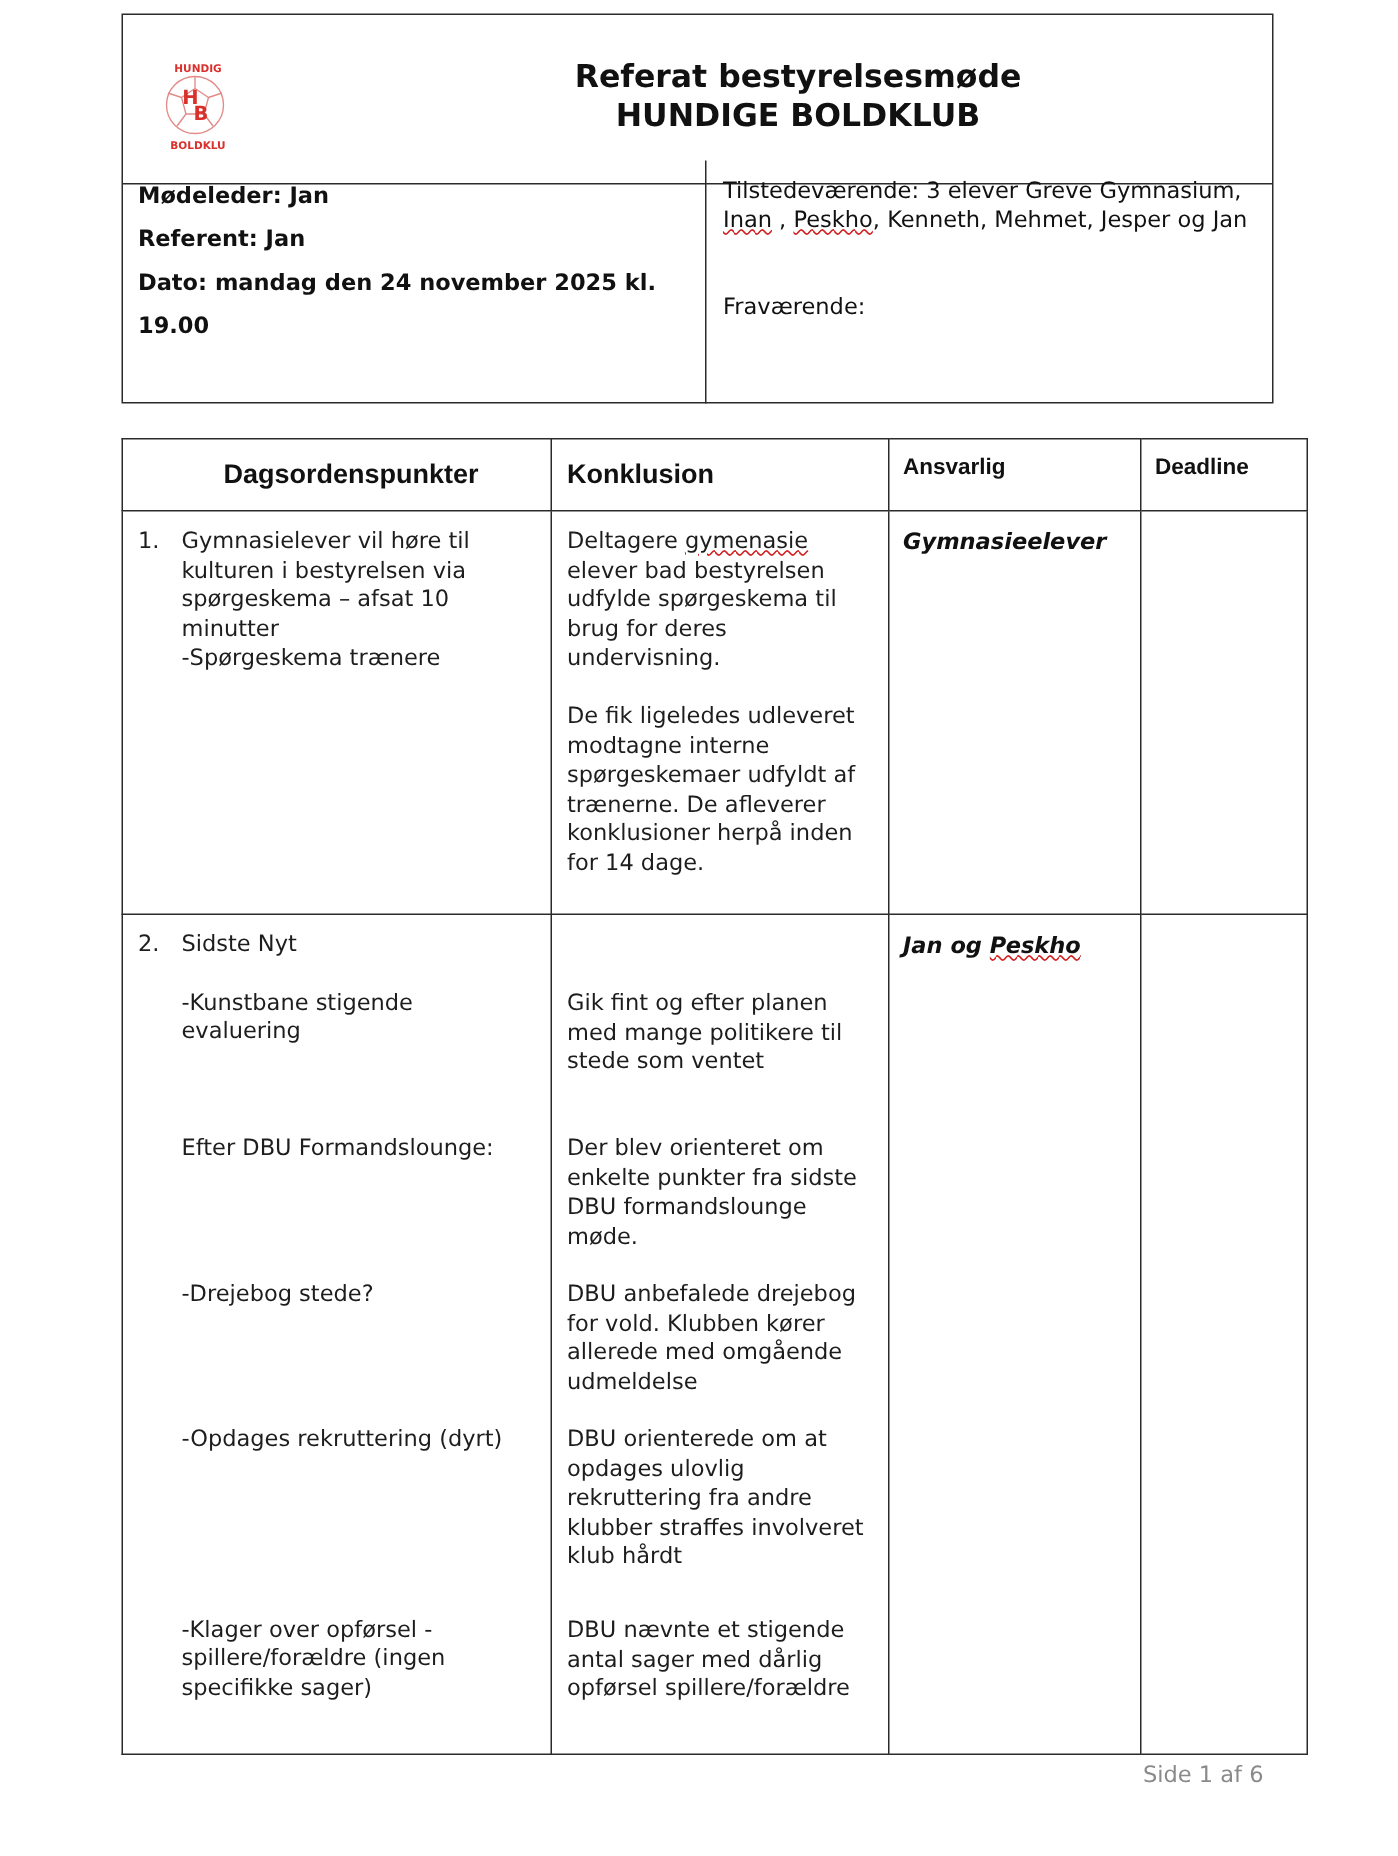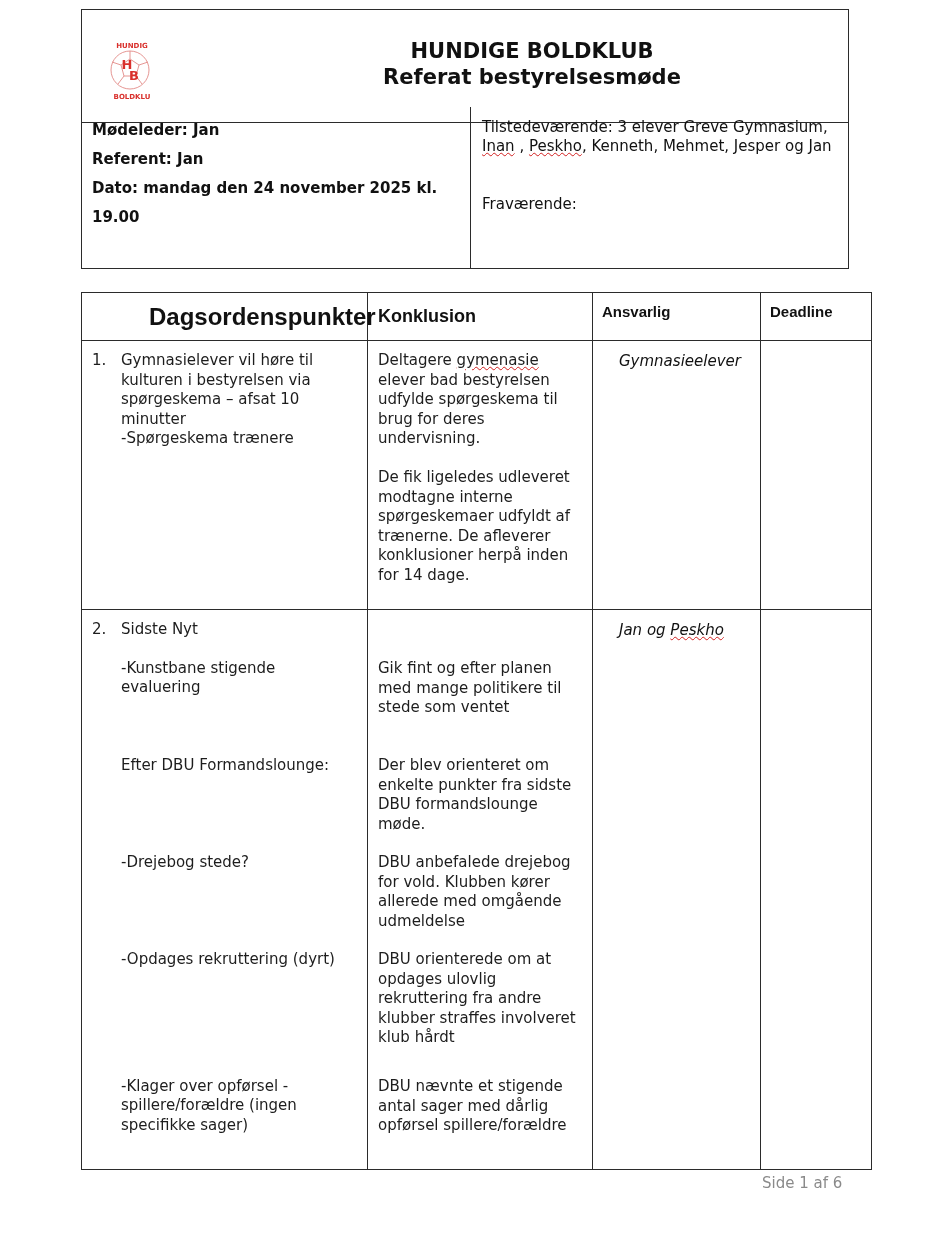--- a/index.html
+++ b/index.html
@@ -38,28 +38,28 @@
       border-collapse: collapse; table-layout: fixed;
     }
     table.agenda td, table.agenda th {
       border: 1.5px solid #2b2b2b; vertical-align: top;
     }
     table.agenda th {
       height: 48px; text-align: left; vertical-align: middle; color: #111;
       font-family: "Liberation Sans Narrow", "Liberation Sans", sans-serif;
       font-weight: bold;
     }
-    th.c1 { font-size: 24px; padding-left: 67px; }
+    th.c1 { font-size: 18px; padding-left: 67px; }
     th.c2 { font-size: 18px; padding-left: 10px; }
     th.c3, th.c4 { font-size: 15px; padding-left: 9px; padding-bottom: 10px; }
 
     .cell-body { font-size: 15px; line-height: 19.5px; color: #1d1d1d; }
     td.agenda-cell { padding: 10px 8px 0 10px; }
     td.concl-cell { padding: 10px 6px 12px 10px; }
-    td.resp-cell { padding: 11px 6px 0 26px; font-weight: normal; font-style: italic; font-size: 15px; color: #111; }
+    td.resp-cell { padding: 11px 6px 0 9px; font-weight: bold; font-style: italic; font-size: 15px; color: #111; }
 
     .item { display: flex; }
     .item .num { width: 29px; flex: none; }
     .item .txt { flex: 1; }
     .sub { padding-left: 29px; }
 
     .footer {
       position: absolute; left: 762px; top: 1174px; font-size: 15px; color: #8a8a8a;
     }
   </style>
@@ -77,22 +77,22 @@
         <line x1="28" y1="37" x2="34" y2="45"></line>
         <line x1="16" y1="37" x2="10" y2="45"></line>
         <line x1="13" y1="26" x2="4" y2="23"></line>
       </g>
       <text x="24" y="9" font-size="7" font-weight="bold" fill="#d9302c" text-anchor="middle" font-family="DejaVu Sans, sans-serif">HUNDIG</text>
       <text x="19" y="30" font-size="13" font-weight="bold" fill="#d9302c" text-anchor="middle" font-family="DejaVu Sans, sans-serif">H</text>
       <text x="26" y="41" font-size="13" font-weight="bold" fill="#d9302c" text-anchor="middle" font-family="DejaVu Sans, sans-serif">B</text>
       <text x="24" y="60" font-size="7" font-weight="bold" fill="#d9302c" text-anchor="middle" font-family="DejaVu Sans, sans-serif">BOLDKLU</text>
     </svg>
     <div class="title-block">
+      <div>Referat bestyrelsesmøde</div>
       <div>HUNDIGE BOLDKLUB</div>
-      <div>Referat bestyrelsesmøde</div>
     </div>
   </div>
 
   <div class="meta-left">
     <div class="line">Mødeleder: Jan</div>
     <div class="line">Referent: Jan</div>
     <div class="line"><span>Dato: mandag den </span><span class="u-blue">24</span><span> november 2025 kl.</span></div>
     <div class="line">19.00</div>
   </div>
 

